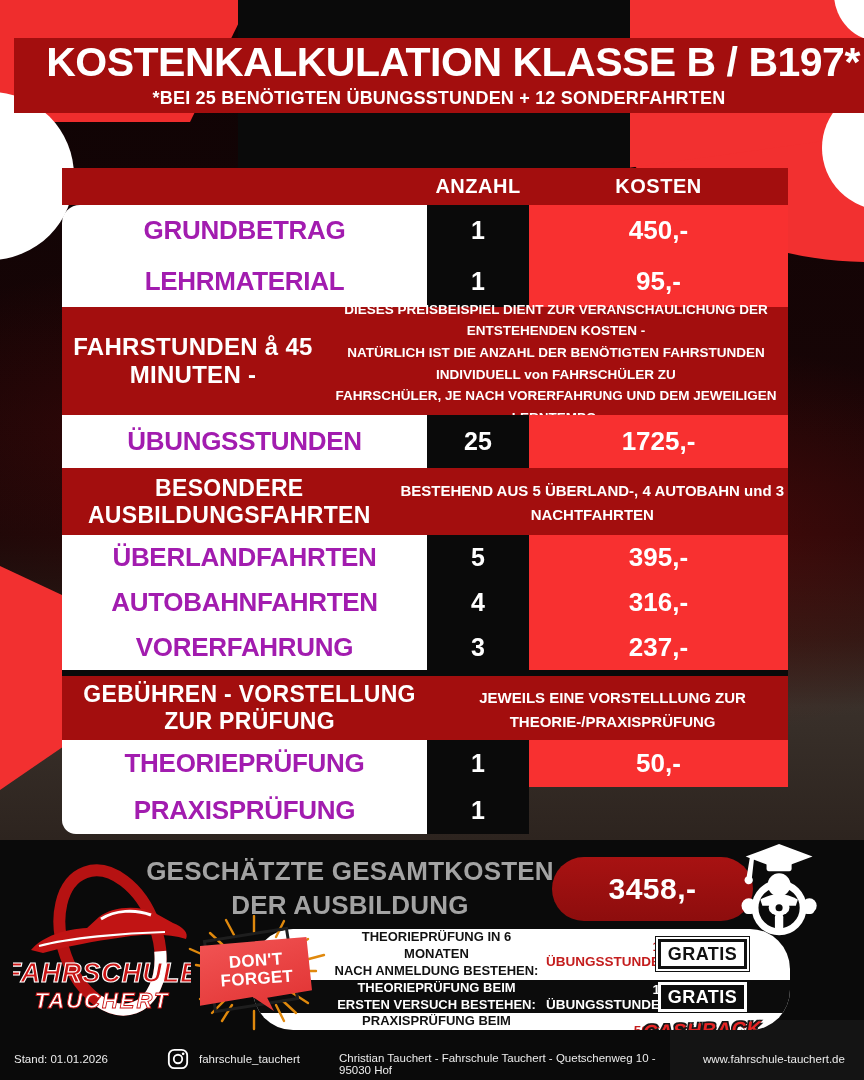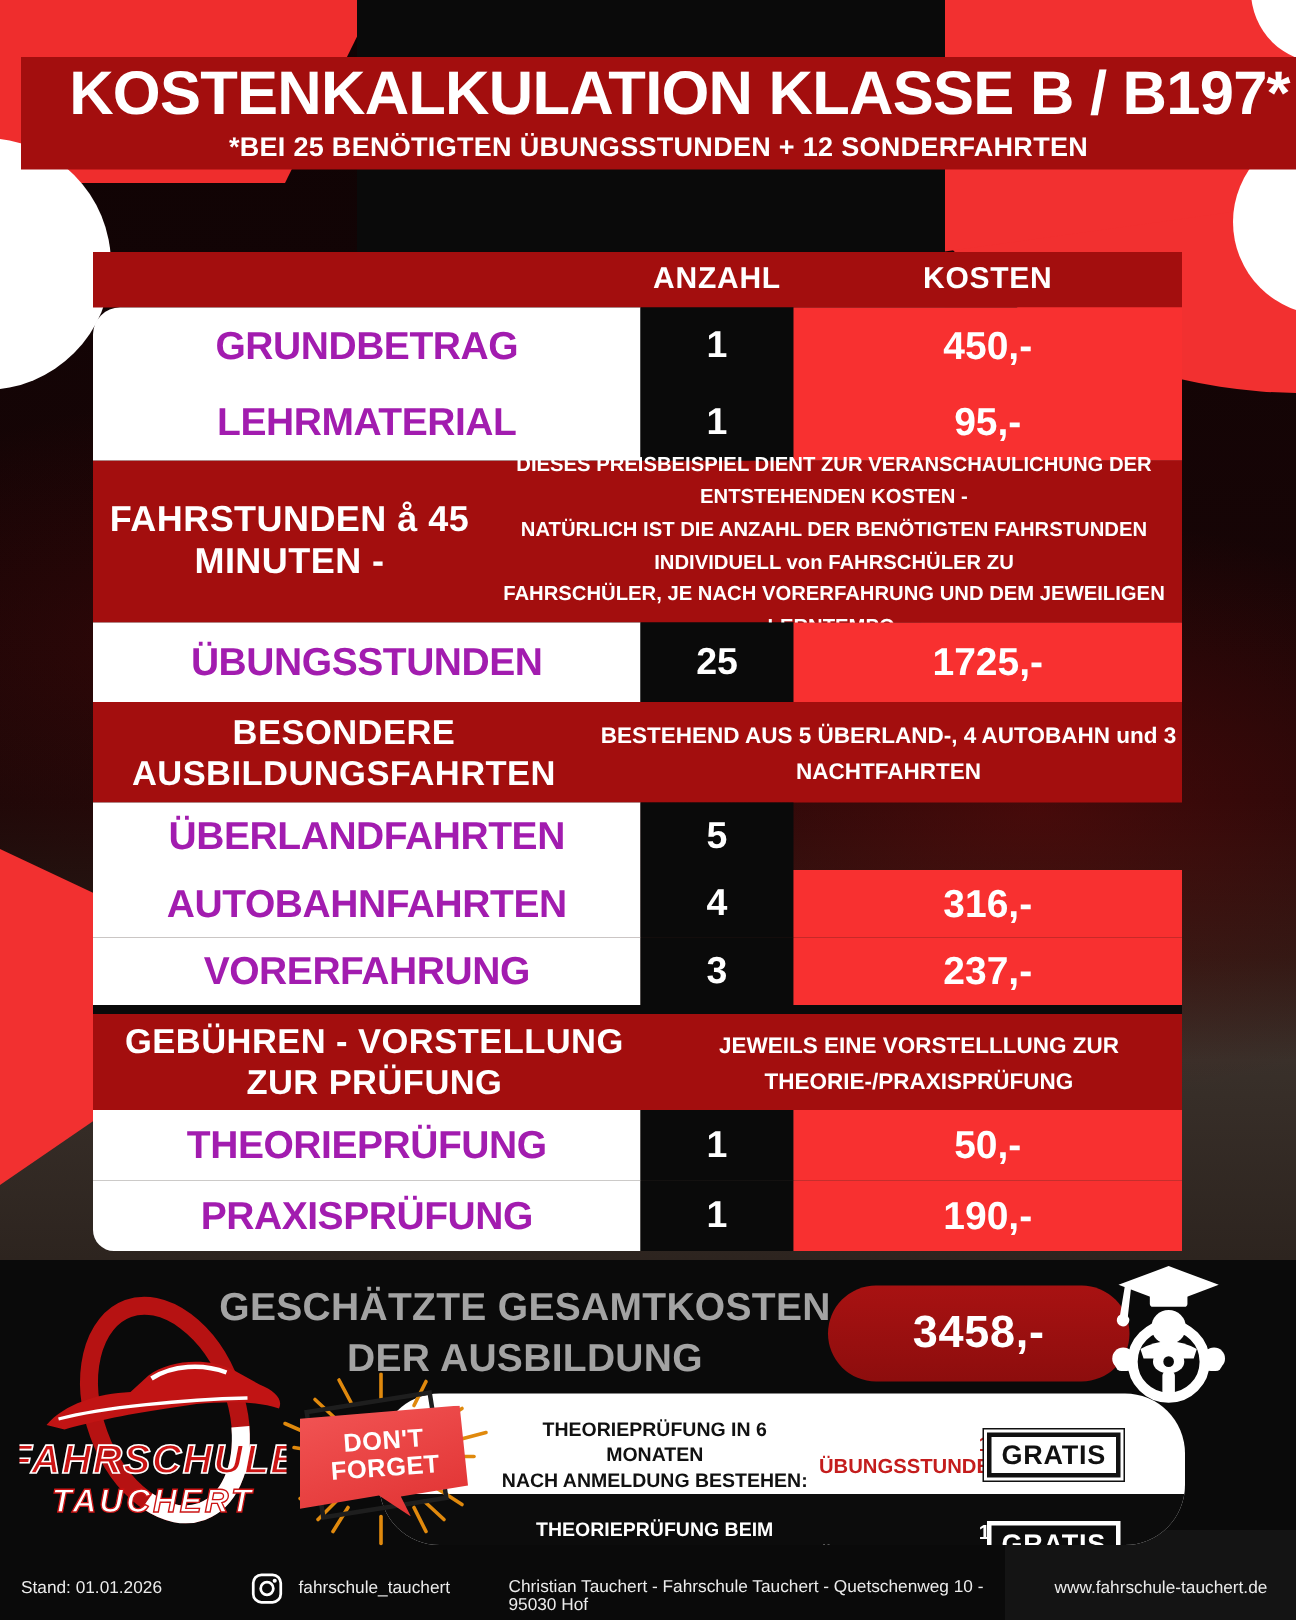--- a/index.html
+++ b/index.html
@@ -64,21 +64,21 @@
   .total-label{position:absolute;left:140px;top:15px;width:420px;text-align:center;color:#a3a3a3;
     font-size:26px;font-weight:800;line-height:1.3;white-space:pre-line;letter-spacing:.2px;}
   .price-pill{position:absolute;left:552px;top:17px;width:201px;height:64px;border-radius:32px;
     background:linear-gradient(180deg,#a81212,#8d0d0d);display:flex;align-items:center;justify-content:center;}
   .price-pill span{color:#fff;font-size:30px;font-weight:800;letter-spacing:.5px;}
   .grad-icon{position:absolute;left:735px;top:3px;width:84px;height:94px;}
   .logo{position:absolute;left:13px;top:22px;width:178px;height:172px;}
   
   .offers{position:absolute;left:253px;top:89px;width:537px;height:101px;background:#fff;
     border-radius:40px;overflow:hidden;display:grid;grid-template-rows:1fr 1fr 1fr;}
-  .offer{display:flex;align-items:center;padding:16px 45px 0 75px;}
+  .offer{display:flex;align-items:center;padding:0 45px 0 75px;}
   .offer .olabel{flex:1;text-align:center;font-size:13px;font-weight:800;line-height:1.3;
     white-space:pre-line;color:#111;}
   .offer .oval{width:115px;text-align:right;font-size:13.5px;font-weight:800;color:#c41d1d;}
   .offer .obadge{width:85px;display:flex;align-items:center;justify-content:center;}
   .offer.dark{background:#0c0c0c;}
   .offer.dark .olabel,.offer.dark .oval{color:#fff;}
   .gratis{font-size:18px;font-weight:800;letter-spacing:.5px;padding:0 7px;line-height:24px;
     border:3px solid #111;color:#111;background:#fff;box-shadow:0 0 0 2px #fff,0 0 0 3px #111;}
   .gratis.inv{border-color:#fff;color:#fff;background:#0c0c0c;box-shadow:none;}
   .cashback{font-size:20px;font-weight:800;font-style:italic;color:#e62525;letter-spacing:.5px;
@@ -155,20 +155,21 @@
     </div>
 
     <div class="tsection" style="height:67px">
       <div class="tsec-title">BESONDERE AUSBILDUNGSFAHRTEN</div>
       <div class="tsec-desc" style="font-size:15px;margin-top:3px">BESTEHEND AUS 5 ÜBERLAND-, 4 AUTOBAHN und 3 NACHTFAHRTEN</div>
     </div>
 
     <div class="trow" style="height:45px">
       <div class="cell c-label">ÜBERLANDFAHRTEN</div>
       <div class="cell c-anz">5</div>
+      <div class="cell c-kost">395,-</div>
     </div>
     <div class="trow" style="height:45px">
       <div class="cell c-label">AUTOBAHNFAHRTEN</div>
       <div class="cell c-anz">4</div>
       <div class="cell c-kost">316,-</div>
     </div>
     <div class="trow" style="height:45px">
       <div class="cell c-label">VORERFAHRUNG</div>
       <div class="cell c-anz">3</div>
       <div class="cell c-kost">237,-</div>
@@ -182,21 +183,20 @@
     </div>
 
     <div class="trow" style="height:47px">
       <div class="cell c-label">THEORIEPRÜFUNG</div>
       <div class="cell c-anz">1</div>
       <div class="cell c-kost">50,-</div>
     </div>
     <div class="trow r-last" style="height:47px">
       <div class="cell c-label">PRAXISPRÜFUNG</div>
       <div class="cell c-anz">1</div>
-      <div class="cell c-kost">190,-</div>
     </div>
   </div>
 
   <div class="bottom">
     <div class="panel-right"></div>
 
     <div class="total-label">GESCHÄTZTE GESAMTKOSTEN
 DER AUSBILDUNG</div>
 
     <div class="price-pill">

